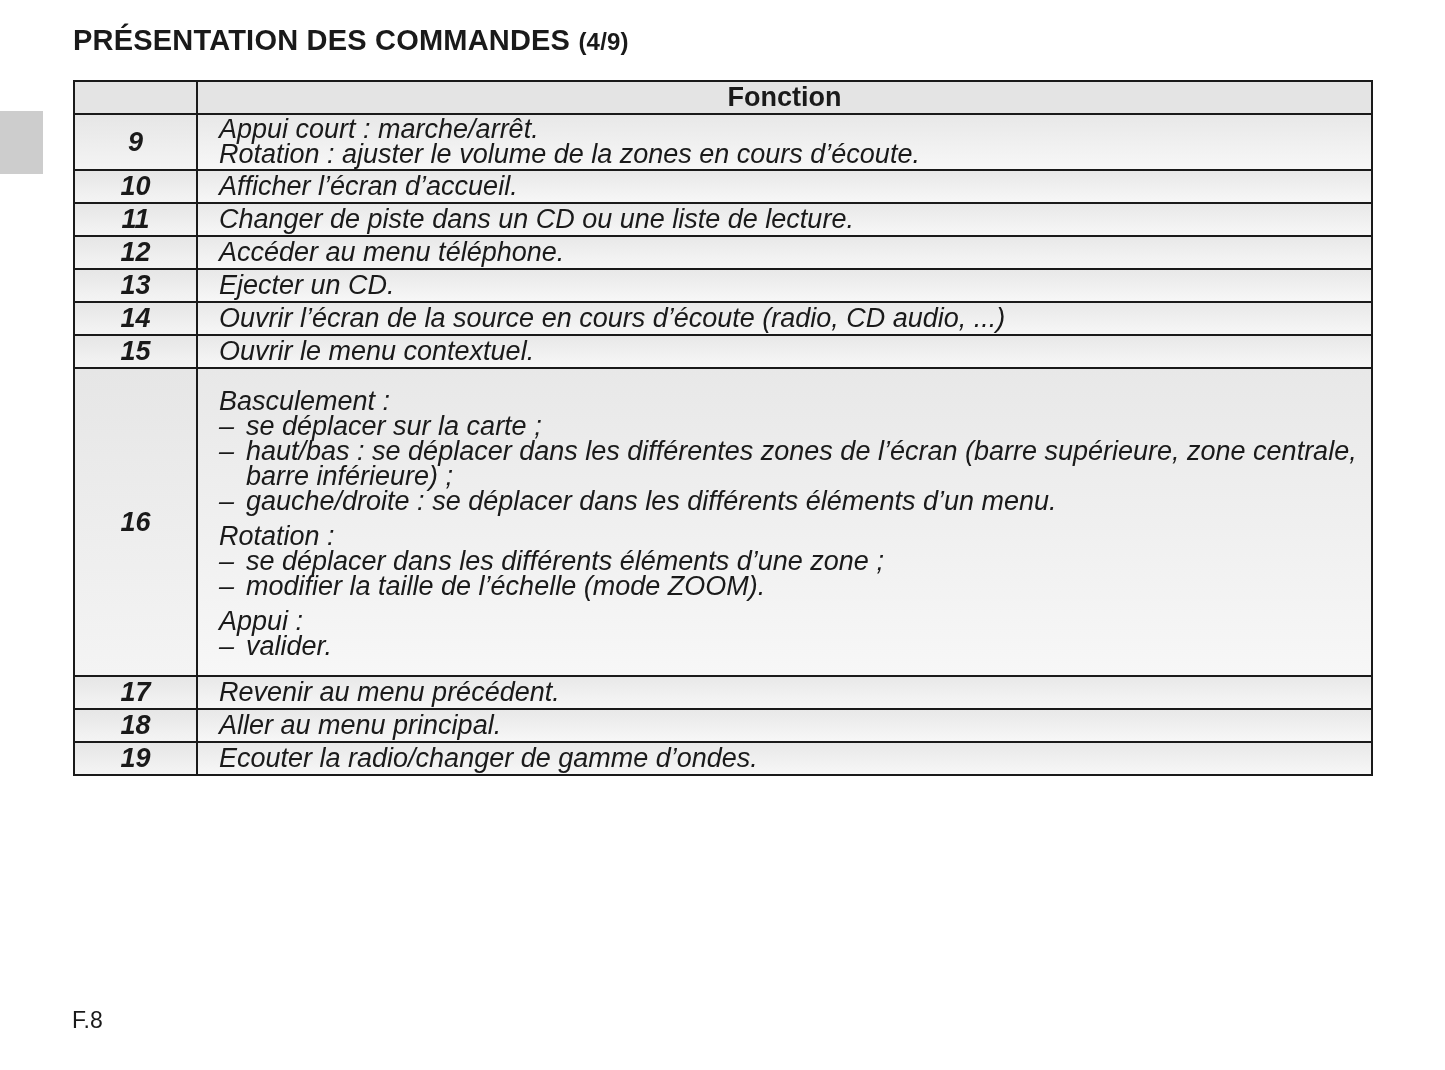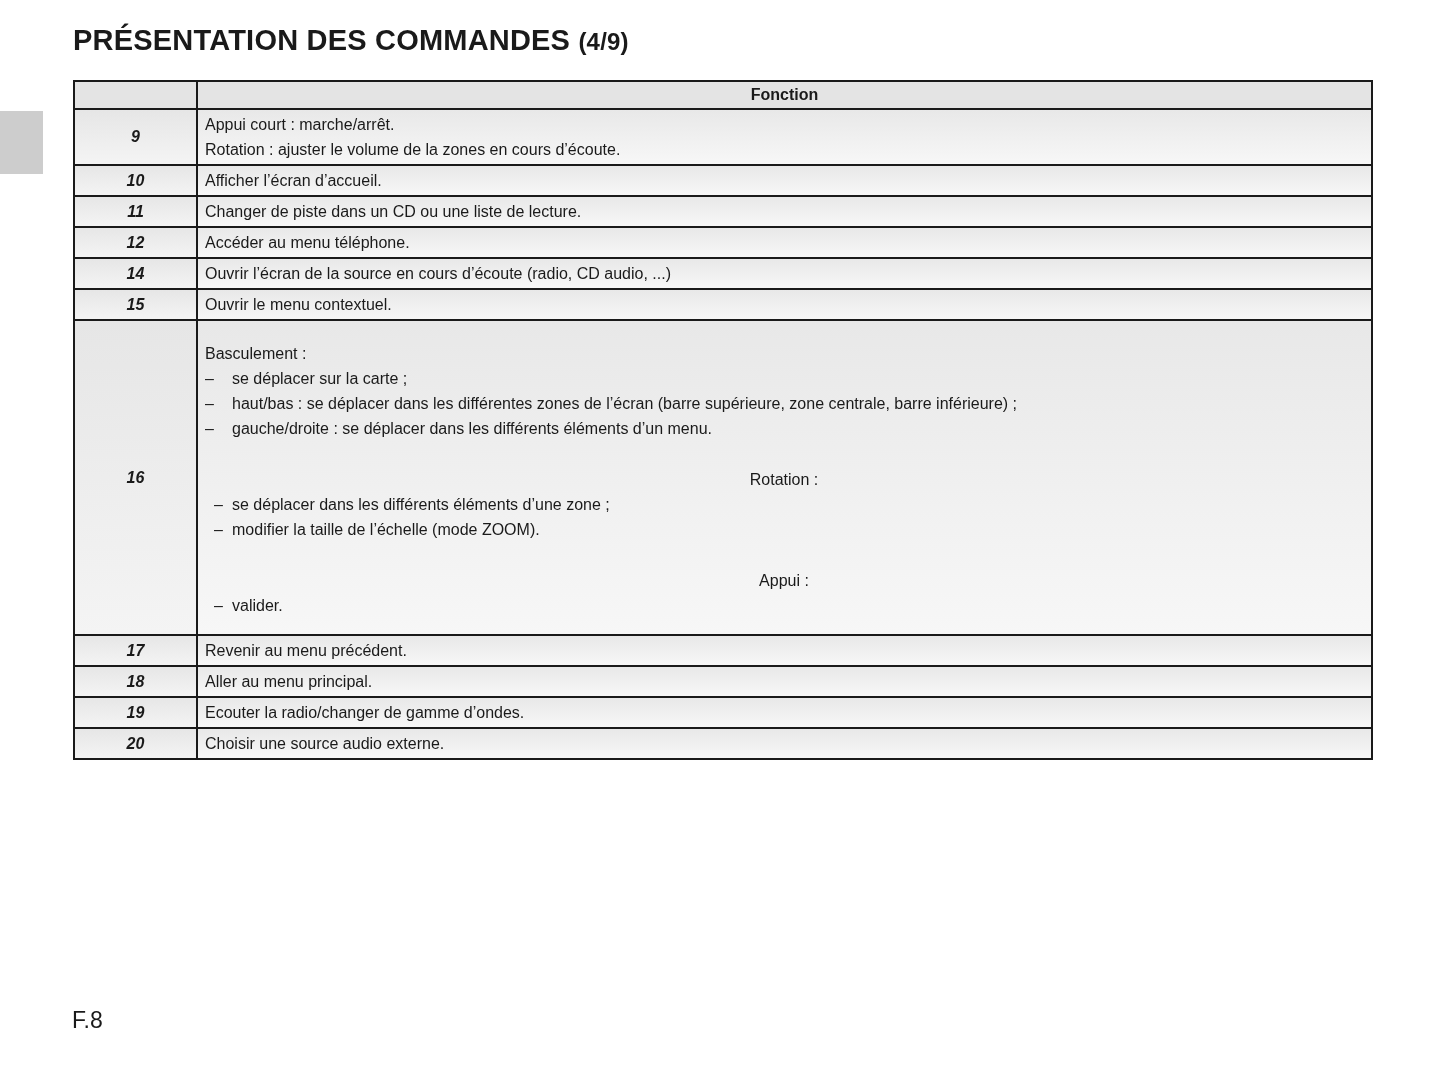--- a/index.html
+++ b/index.html
@@ -4,31 +4,31 @@
   <style>
     html, body { margin: 0; padding: 0; background: #ffffff; }
     body { width: 1445px; height: 1070px; position: relative; overflow: hidden;
            font-family: "Liberation Sans", sans-serif; color: #1a1a1a; }
     .side-tab { position: absolute; left: 0; top: 111px; width: 43px; height: 63px; background: #cdcdcd; }
     .page-title { position: absolute; left: 73px; top: 24px; margin: 0;
                   font-family: "Liberation Sans", sans-serif; font-weight: bold;
                   font-size: 29px; letter-spacing: 0.2px; color: #1a1a1a; }
     .page-title .part { font-size: 24px; }
     table.ctrl { position: absolute; left: 73px; top: 80px; width: 1300px;
-                 border-collapse: collapse; font-size: 16px; }
+                 border-collapse: collapse; font-size: 27px; }
     table.ctrl td, table.ctrl th { border: 2px solid #1a1a1a; padding: 0; }
     table.ctrl th { background: #e4e4e4; font-weight: bold; height: 26px; text-align: center; }
     table.ctrl td.num { width: 121px; text-align: center; font-weight: bold; font-style: italic;
                         background: linear-gradient(180deg, #e6e6e6, #f4f4f4); }
-    table.ctrl td.desc { padding: 2px 8px 2px 7px; line-height: 25px;
-                         background: linear-gradient(180deg, #e8e8e8, #f7f7f7); }
+    table.ctrl td.desc { padding: 2px 8px 2px 21px; line-height: 25px;
+                         background: linear-gradient(180deg, #e8e8e8, #f7f7f7); font-style: italic; }
     tr.r1 { height: 28px; }
     tr.r2 { height: 56px; }
     .blk { margin: 0; }
-    .blk + .blk { margin-top: 26px; text-align: center; }
+    .blk + .blk { margin-top: 10px; }
     .item { display: flex; }
     .dash { width: 27px; flex: none; }
     td.big { padding-top: 20px !important; padding-bottom: 16px !important; }
     .footer { position: absolute; left: 72px; top: 1007px; font-size: 23px; }
   </style>
 </head>
 <body>
 
 <div class="side-tab"></div>
 
@@ -53,20 +53,24 @@
       <td class="num">10</td>
       <td class="desc">Afficher l’écran d’accueil.</td>
     </tr>
     <tr class="r1">
       <td class="num">11</td>
       <td class="desc">Changer de piste dans un CD ou une liste de lecture.</td>
     </tr>
     <tr class="r1">
       <td class="num">12</td>
       <td class="desc">Accéder au menu téléphone.</td>
+    </tr>
+    <tr class="r1">
+      <td class="num">13</td>
+      <td class="desc">Ejecter un CD.</td>
     </tr>
     <tr class="r1">
       <td class="num">14</td>
       <td class="desc">Ouvrir l’écran de la source en cours d’écoute (radio, CD audio, ...)</td>
     </tr>
     <tr class="r1">
       <td class="num">15</td>
       <td class="desc">Ouvrir le menu contextuel.</td>
     </tr>
     <tr>
@@ -112,20 +116,16 @@
       <td class="desc">Revenir au menu précédent.</td>
     </tr>
     <tr class="r1">
       <td class="num">18</td>
       <td class="desc">Aller au menu principal.</td>
     </tr>
     <tr class="r1">
       <td class="num">19</td>
       <td class="desc">Ecouter la radio/changer de gamme d’ondes.</td>
     </tr>
-    <tr class="r1">
-      <td class="num">20</td>
-      <td class="desc">Choisir une source audio externe.</td>
-    </tr>
   </tbody>
 </table>
 
 <div class="footer">F.8</div>
 
 </body></html>

